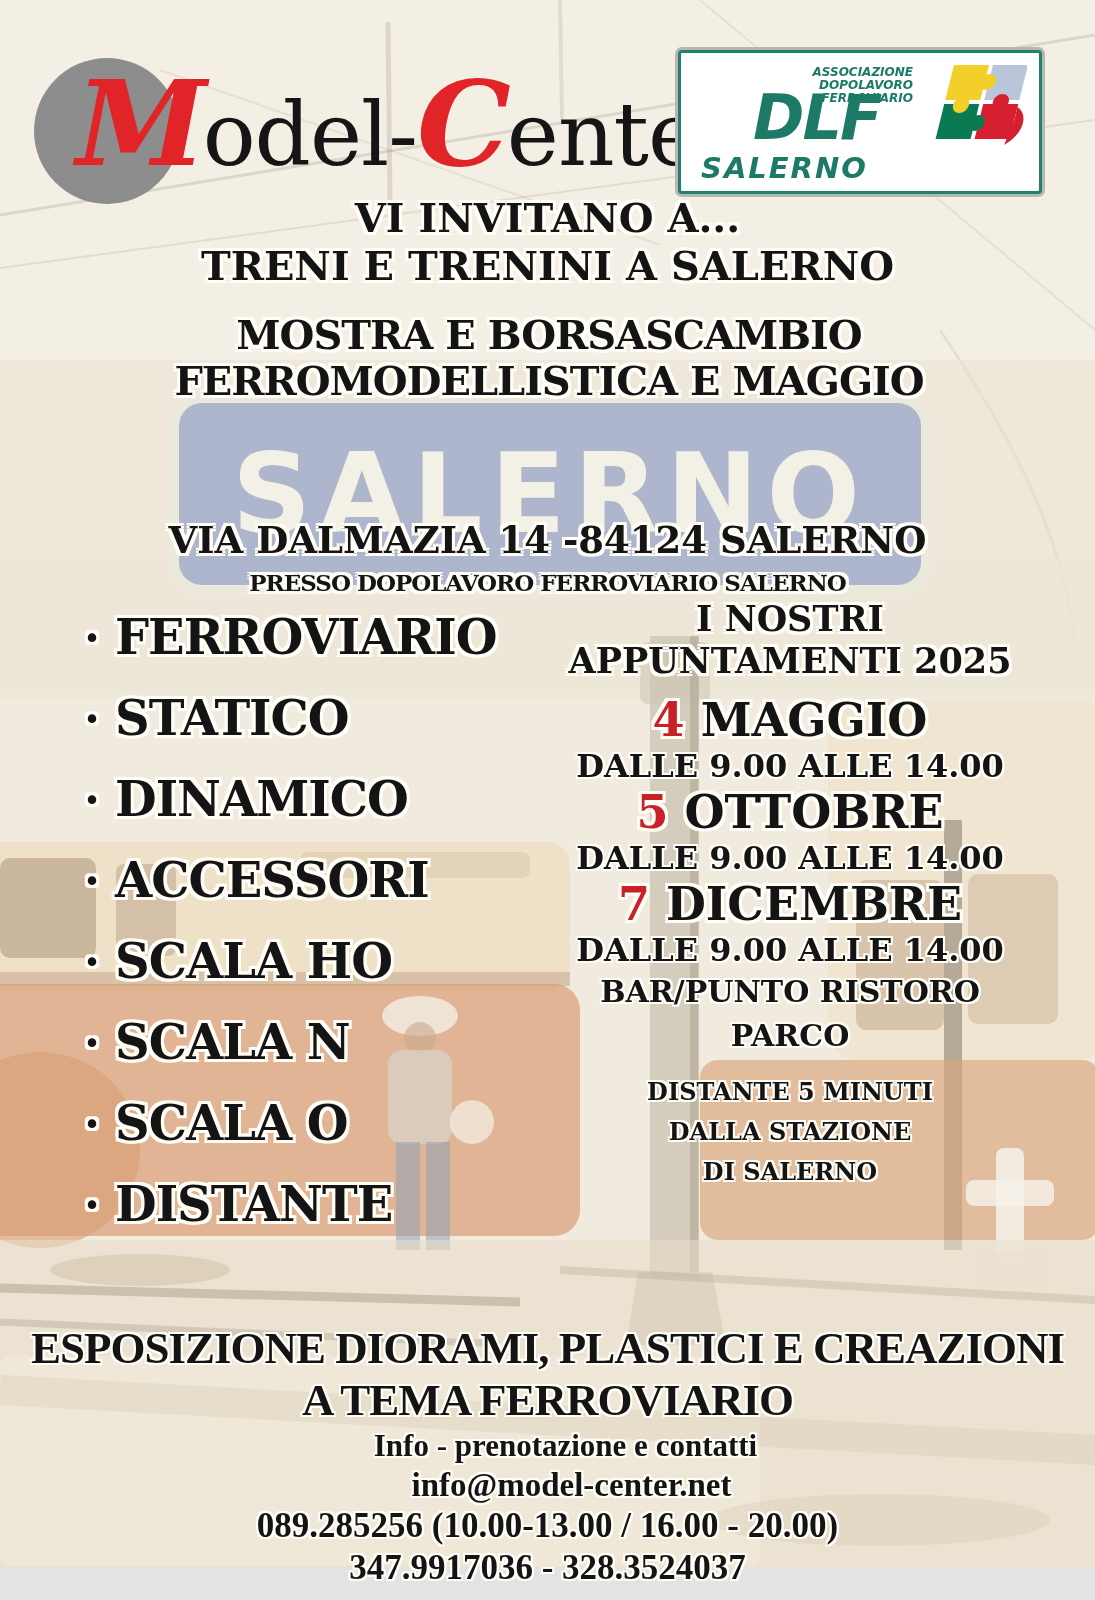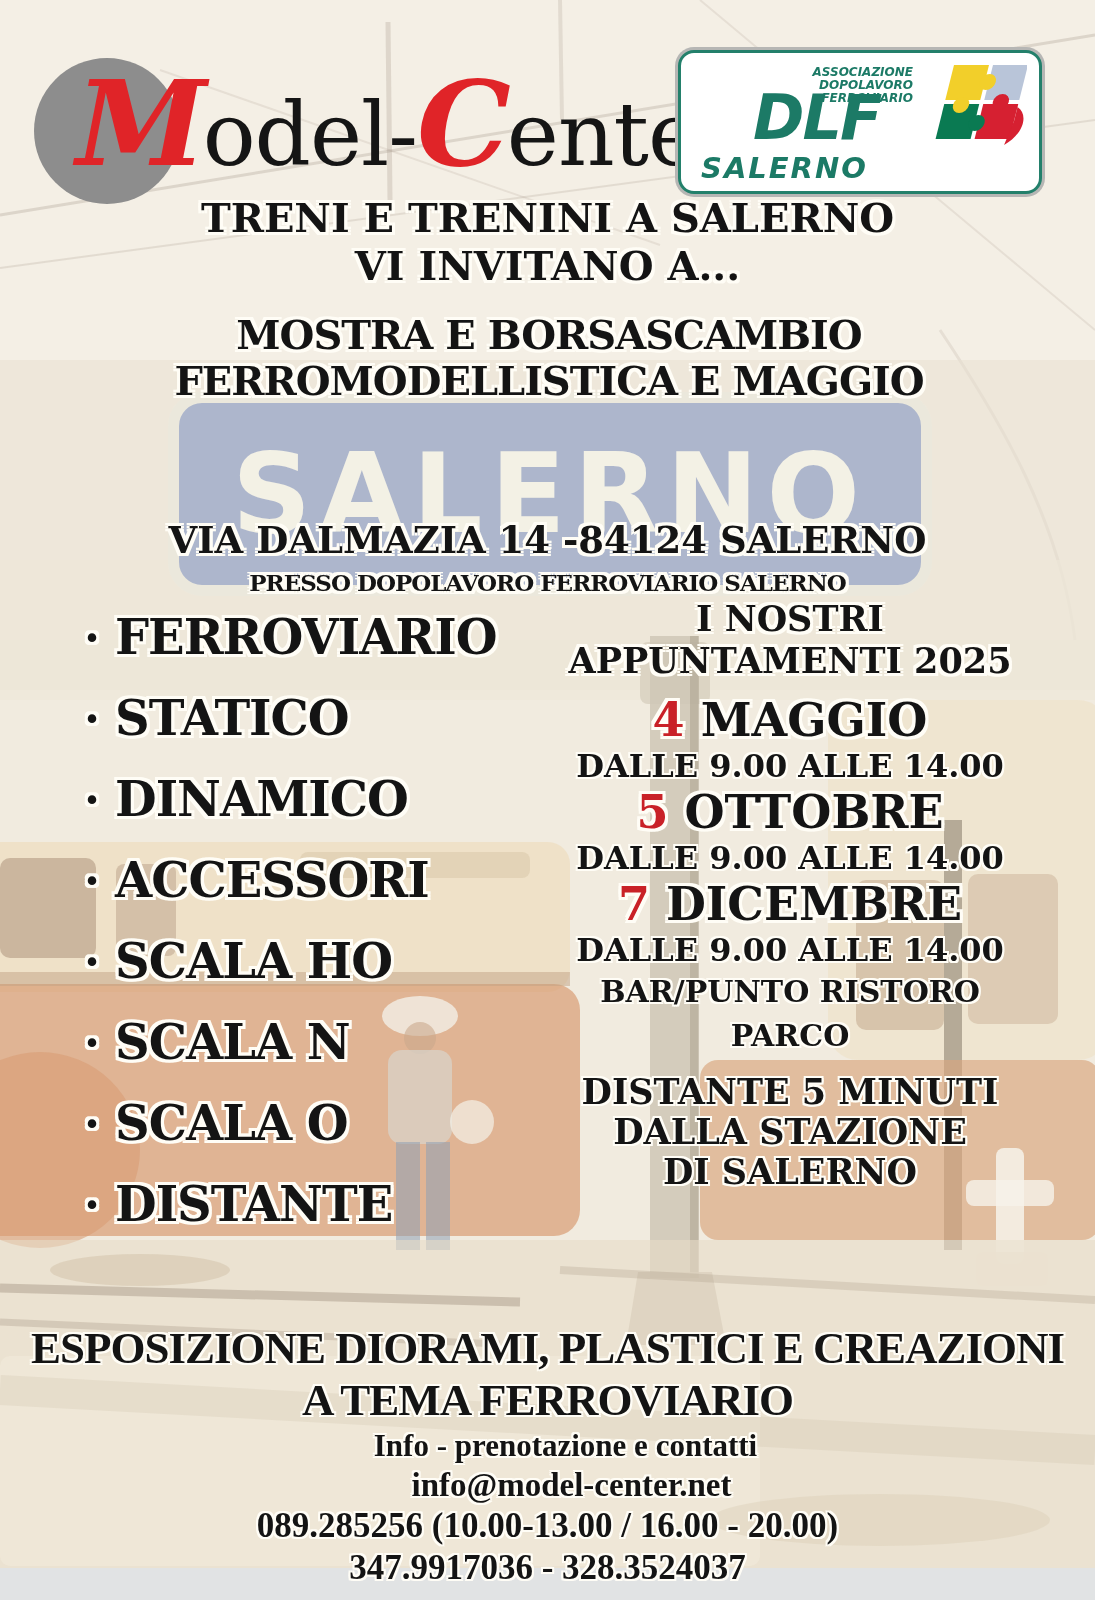--- a/index.html
+++ b/index.html
@@ -25,21 +25,21 @@
 
   
   .brand { left:34px; top:50px; width:640px; height:160px; }
   .brand-circle { position:absolute; left:0; top:8px; width:146px; height:146px; border-radius:50%; background:#8d8d8d; }
   .brand-line { position:absolute; left:42px; top:-6px; white-space:nowrap; line-height:160px; }
   .brand-initial { font-style:italic; font-weight:bold; color:#e02428; font-size:118px; letter-spacing:-4px; }
   .brand-rest { font-weight:400; color:#151515; font-size:88px; letter-spacing:-1px;text-align:right; }
 
   
   .dlf { left:678px; top:50px; width:358px; height:138px; background:#ffffff;
-         border:3px solid #23806b; border-radius:16px; box-shadow:0 0 0 3px #b6b6b4; }
+         border:3px solid #23806b; border-radius:4px; box-shadow:0 0 0 3px #b6b6b4; }
   .dlf-assoc { position:absolute; right:126px; top:13px; text-align:right;
                color:#1c7a66; font-family:"DejaVu Sans", sans-serif;
                font-style:italic; font-weight:bold; font-size:12px; line-height:13px; }
   .dlf-acronym { position:absolute; left:72px; top:28px; color:#1c7a66;
                  font-family:"DejaVu Sans", sans-serif; font-style:italic; font-weight:bold;
                  font-size:62px; letter-spacing:-2px;text-align:right; }
   .dlf-puzzle { position:absolute; right:12px; top:8px; }
   .dlf-city { position:absolute; left:20px; bottom:6px; color:#1c7a66;
               font-family:"DejaVu Sans", sans-serif; font-style:italic; font-weight:bold;
               font-size:29px; letter-spacing:2px; }
@@ -67,21 +67,21 @@
   
   .schedule { left:515px; top:598px; width:550px; text-align:center; font-weight:bold; }
   .sch-title { font-size:35px; line-height:42px; }
   .events { margin-top:12px; }
   .event-title { font-size:46px; line-height:52px; }
   .event-day { color:#c92127; }
   .event-hours { font-size:32px; line-height:40px; }
   .amenity { font-size:30px; line-height:44px; }
   .parking-line { font-size:30px; line-height:41px; }
   .distance { margin-top:14px; }
-  .distance-line { font-size:35px; line-height:40px; }
+  .distance-line { font-size:24px; line-height:40px; }
 
   
   .footer { left:0; right:0; top:1322px; text-align:center; font-weight:bold;
             font-family:"Liberation Serif", serif; }
   .expo-line { font-size:45px; line-height:52px; letter-spacing:-1px; }
   .info-label { font-size:31px; line-height:39px;padding-left:36px; }
   .email { font-size:33px; line-height:40px;padding-left:48px; }
   .phone { font-size:35px; line-height:42px; }
 </style>
 </head>
@@ -181,22 +181,22 @@
         <circle cx="37" cy="44" r="8" fill="#f2cf2a"></circle>
         <circle cx="76" cy="41" r="8" fill="#d62031"></circle>
         <circle cx="57" cy="62" r="8" fill="#0a7a52"></circle>
         <path d="M94,46 C108,54 106,74 90,84 L94,60 Z" fill="#d62031"></path>
       </g>
     </svg>
     <div class="dlf-city">SALERNO</div>
   </div>
 
   <div class="layer intro1 halo">
+    <div>VI INVITANO A...</div>
     <div>TRENI E TRENINI A SALERNO</div>
-    <div>VI INVITANO A...</div>
   </div>
   <div class="layer intro2 halo">
     <div>MOSTRA E BORSASCAMBIO</div>
     <div>FERROMODELLISTICA E MAGGIO</div>
   </div>
 
   <div class="layer sign">
     <span class="sign-text">SALERNO</span>
   </div>
 

